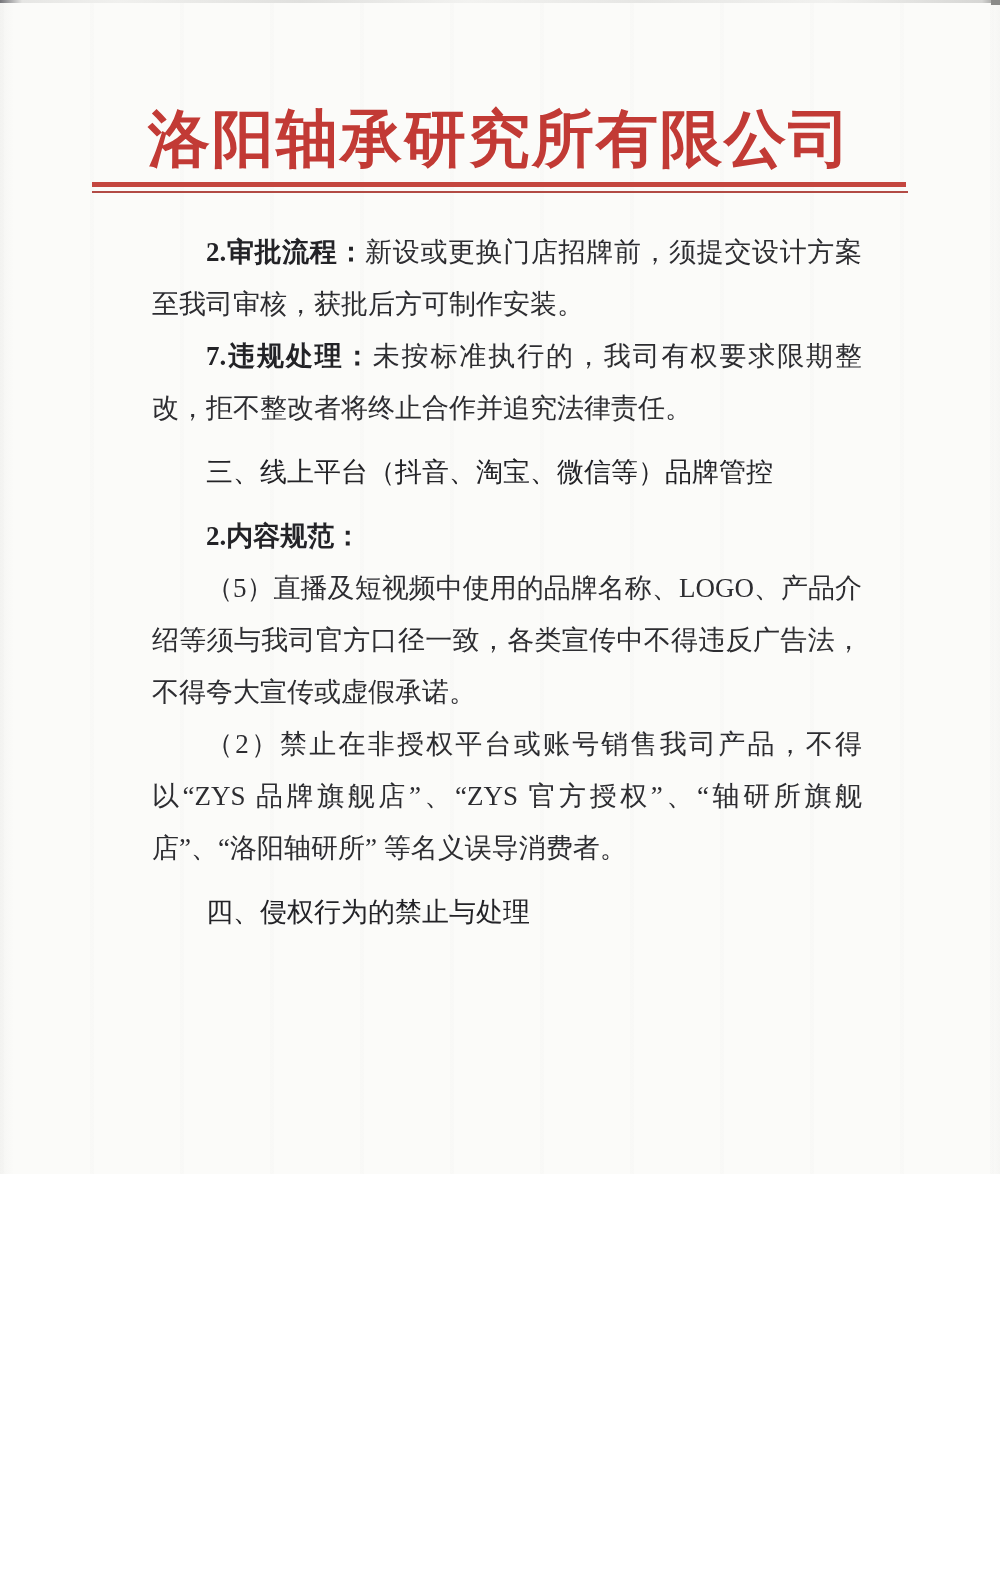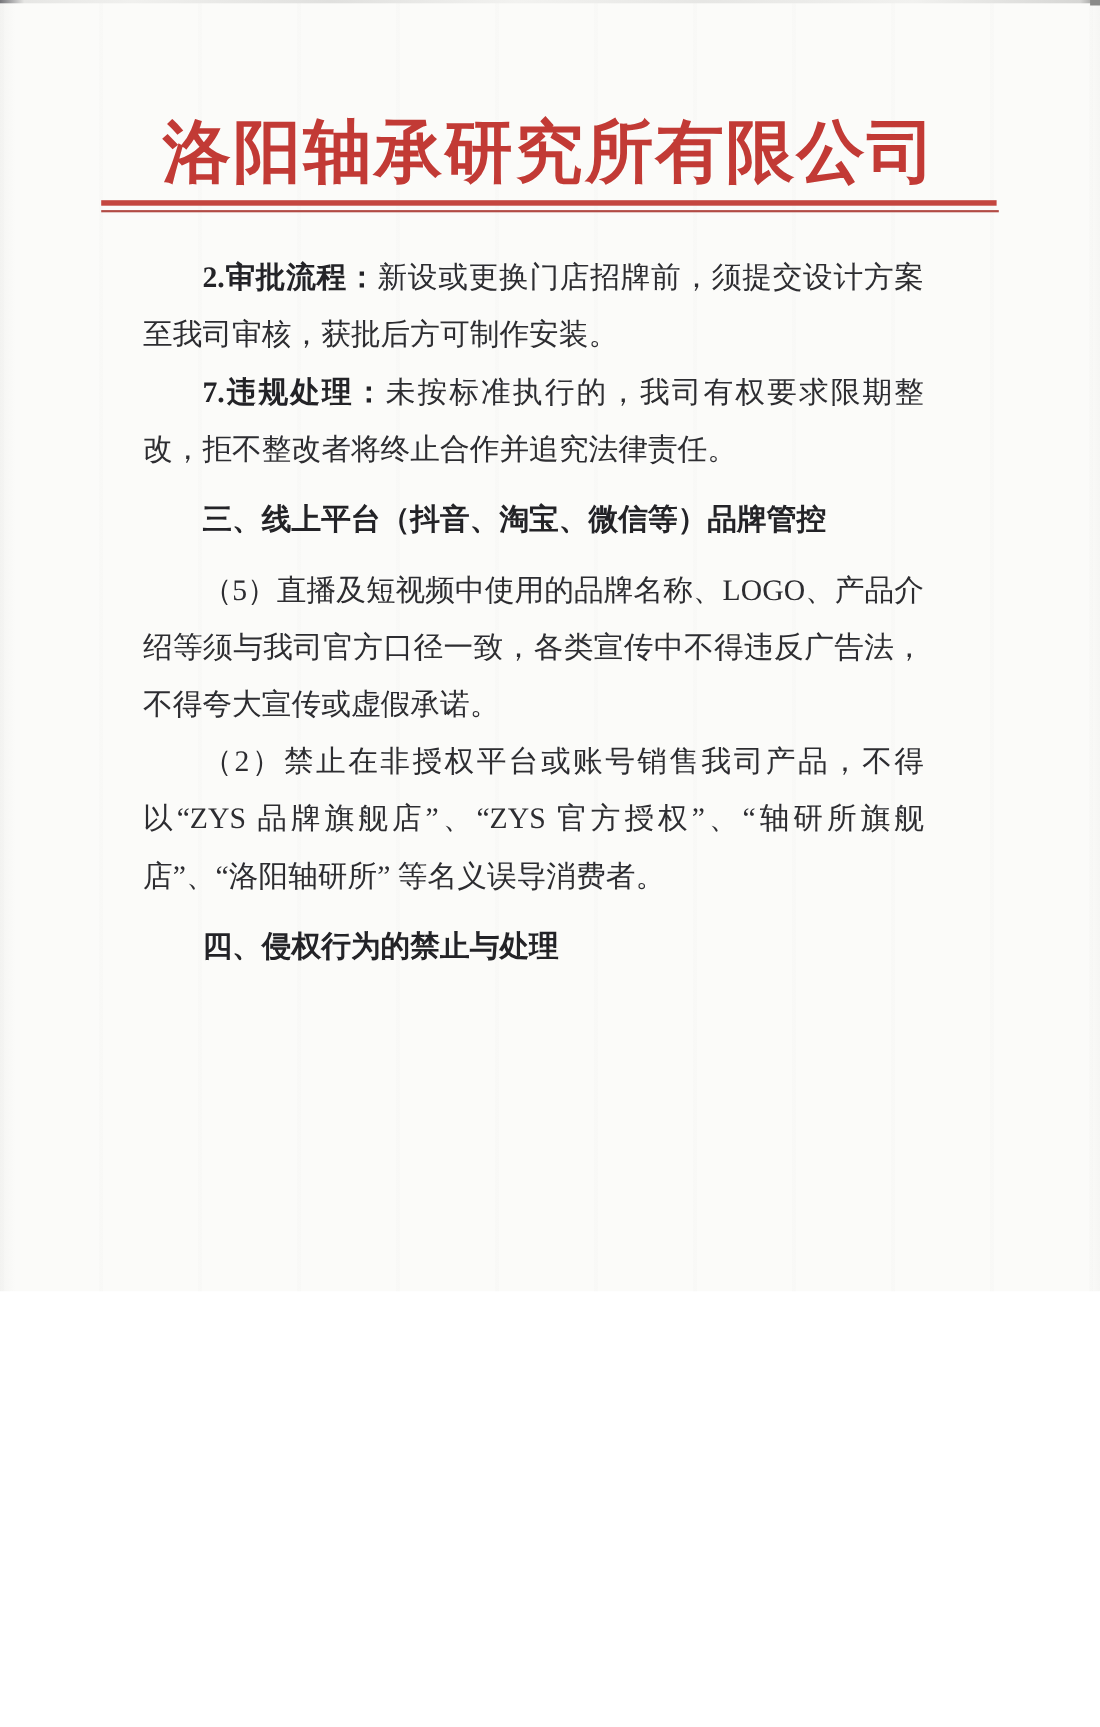--- a/index.html
+++ b/index.html
@@ -42,29 +42,29 @@
     letter-spacing: 2px;
     color: #c23a35;
   }
   .rule { position: absolute; }
   .rule-top-thick   { left: 92px;  top: 182px;  width: 814px; height: 5px; background: #c4463f; }
   .rule-top-thin    { left: 92px;  top: 191px;  width: 816px; height: 2px; background: #b24b45; }
   .rule-bottom-thin { left: 100px; top: 1286px; width: 798px; height: 2px; background: #9d4b43; }
   .rule-bottom-thick{ left: 88px;  top: 1292px; width: 821px; height: 6px; background: #c33e3d; }
   .body-text {
     position: absolute;
-    left: 130px; top: 226px;
+    left: 152px; top: 226px;
     width: 710px;
     font-size: 27px;
     line-height: 52px;
     color: #2d2d31;
     text-align: justify;
   }
   .para { margin: 0; text-indent: 2em; }
-  .heading { font-weight: bold; margin: 12px 0; color: #232327; }
+  .heading { font-weight: normal; margin: 12px 0; color: #232327; }
   .lbl { font-weight: bold; color: #232327; }
   .page-num {
     position: absolute;
     left: 805px; top: 1260px;
     font-size: 22px;
     letter-spacing: 2px;
     color: #3e3e42;
   }
   
   .scan-split {
@@ -107,20 +107,21 @@
 
     <div class="body-text">
 
       <p class="para"><b class="lbl">2.审批流程：</b><span>新设或更换门店招牌前，须提交设计方案至我司审核，获批后方可制作安装。</span></p>
 
       <p class="para"><b class="lbl">7.违规处理：</b><span>未按标准执行的，我司有权要求限期整改，拒不整改者将终止合作并追究法律责任。</span></p>
 
       <p class="para heading">三、线上平台（抖音、淘宝、微信等）品牌管控</p>
 
 
+      <p class="para"><b class="lbl">2.内容规范：</b><span></span></p>
 
       <p class="para">（5）直播及短视频中使用的品牌名称、LOGO、产品介绍等须与我司官方口径一致，各类宣传中不得违反广告法，不得夸大宣传或虚假承诺。</p>
 
       <p class="para">（2）禁止在非授权平台或账号销售我司产品，不得以“ZYS 品牌旗舰店”、“ZYS 官方授权”、“轴研所旗舰店”、“洛阳轴研所” 等名义误导消费者。</p>
 
 
       <p class="para heading">四、侵权行为的禁止与处理</p>
 
     </div>
 

